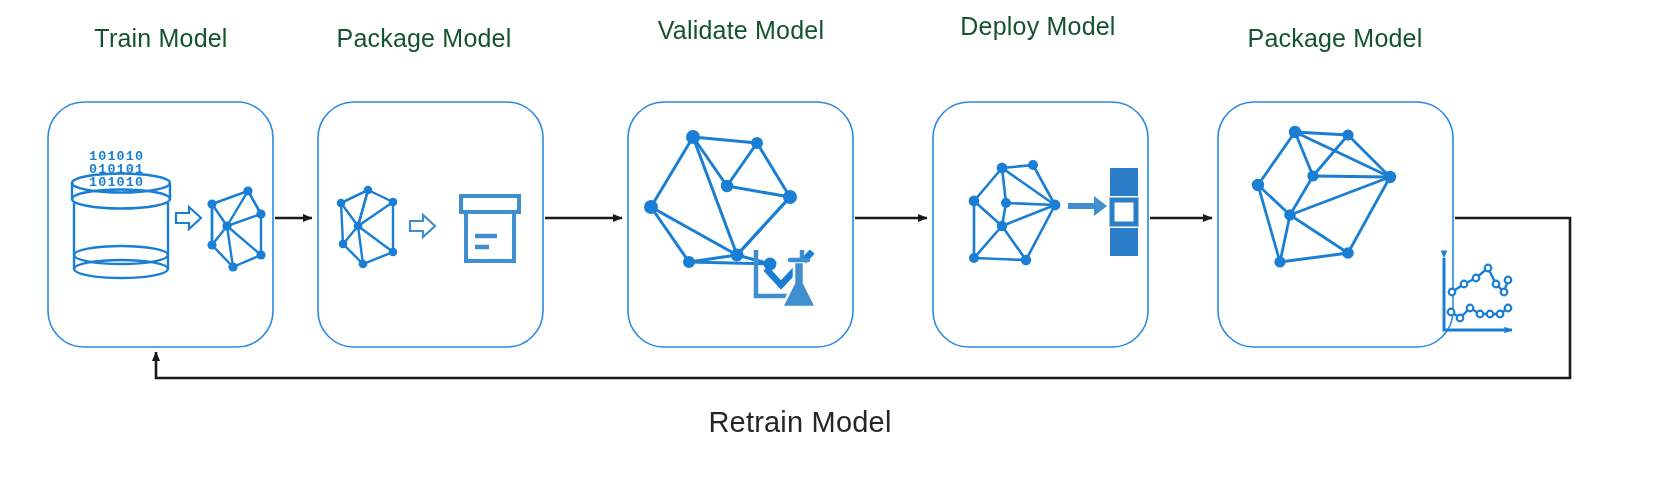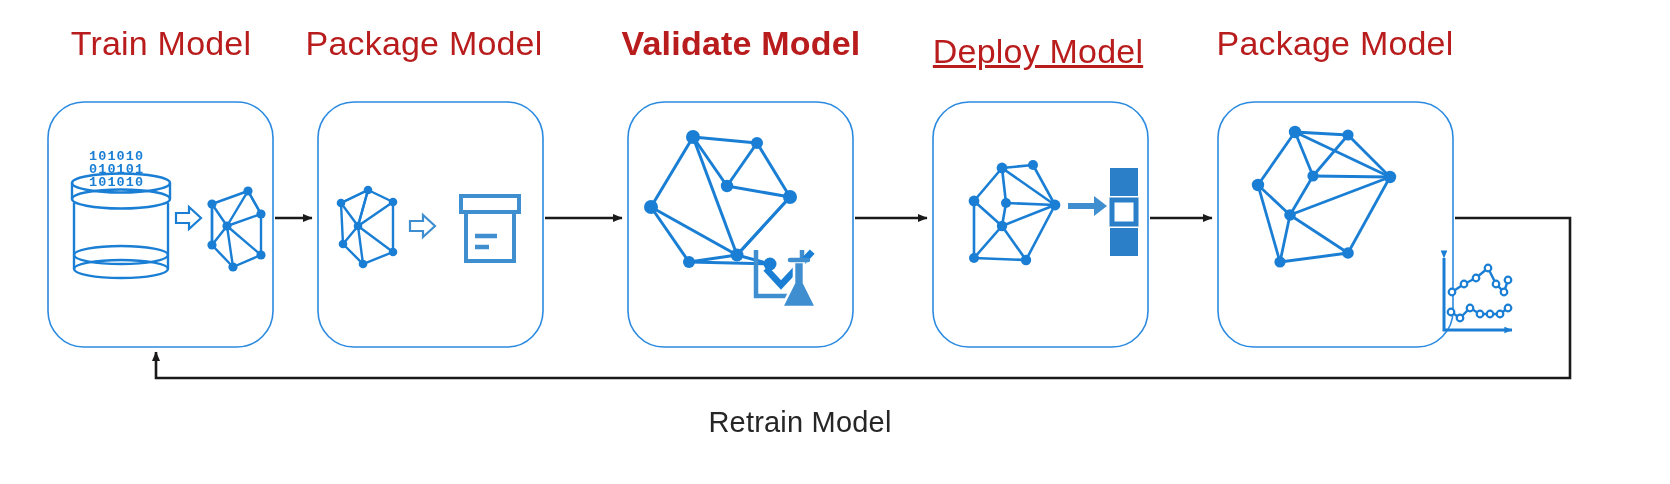--- a/index.html
+++ b/index.html
@@ -4,23 +4,23 @@
 <style>
   html,body{margin:0;padding:0;background:#ffffff;}
   body{
     width:1670px;height:484px;overflow:hidden;
     font-family:"Liberation Sans","DejaVu Sans",sans-serif;
   }
   #stage{position:relative;width:1670px;height:484px;background:#ffffff;}
   #stage svg{position:absolute;top:0;left:0;}
   .stage-title{
     position:absolute;
-    font-size:34px;
+    font-size:25px;
     font-weight:300;
-    color:#b91c1c;
+    color:#14532d;
     letter-spacing:0.2px;
     text-align:center;
     white-space:nowrap;
     transform:translateX(-50%);
   }
   .loop-label{
     position:absolute;
     font-size:29px;
     font-weight:400;
     color:#262626;
@@ -318,18 +318,18 @@
   </svg>
 
   <div class="card-hit" style="left:48px;top:102px;width:225px;height:245px;"></div>
   <div class="card-hit" style="left:318px;top:102px;width:225px;height:245px;"></div>
   <div class="card-hit" style="left:628px;top:102px;width:225px;height:245px;"></div>
   <div class="card-hit" style="left:933px;top:102px;width:215px;height:245px;"></div>
   <div class="card-hit" style="left:1218px;top:102px;width:235px;height:245px;"></div>
 
   <div class="stage-title" style="left:161px;top:24px;">Train Model</div>
   <div class="stage-title" style="left:424px;top:24px;">Package Model</div>
-  <div class="stage-title" style="left:741px;top:24px;font-weight:bold;">Validate Model</div>
-  <div class="stage-title" style="left:1038px;top:32px;text-decoration:underline;">Deploy Model</div>
+  <div class="stage-title" style="left:741px;top:16px;">Validate Model</div>
+  <div class="stage-title" style="left:1038px;top:12px;">Deploy Model</div>
   <div class="stage-title" style="left:1335px;top:24px;">Package Model</div>
 
   <div class="loop-label" style="left:800px;top:406px;">Retrain Model</div>
 </div>
 
 </body></html>

